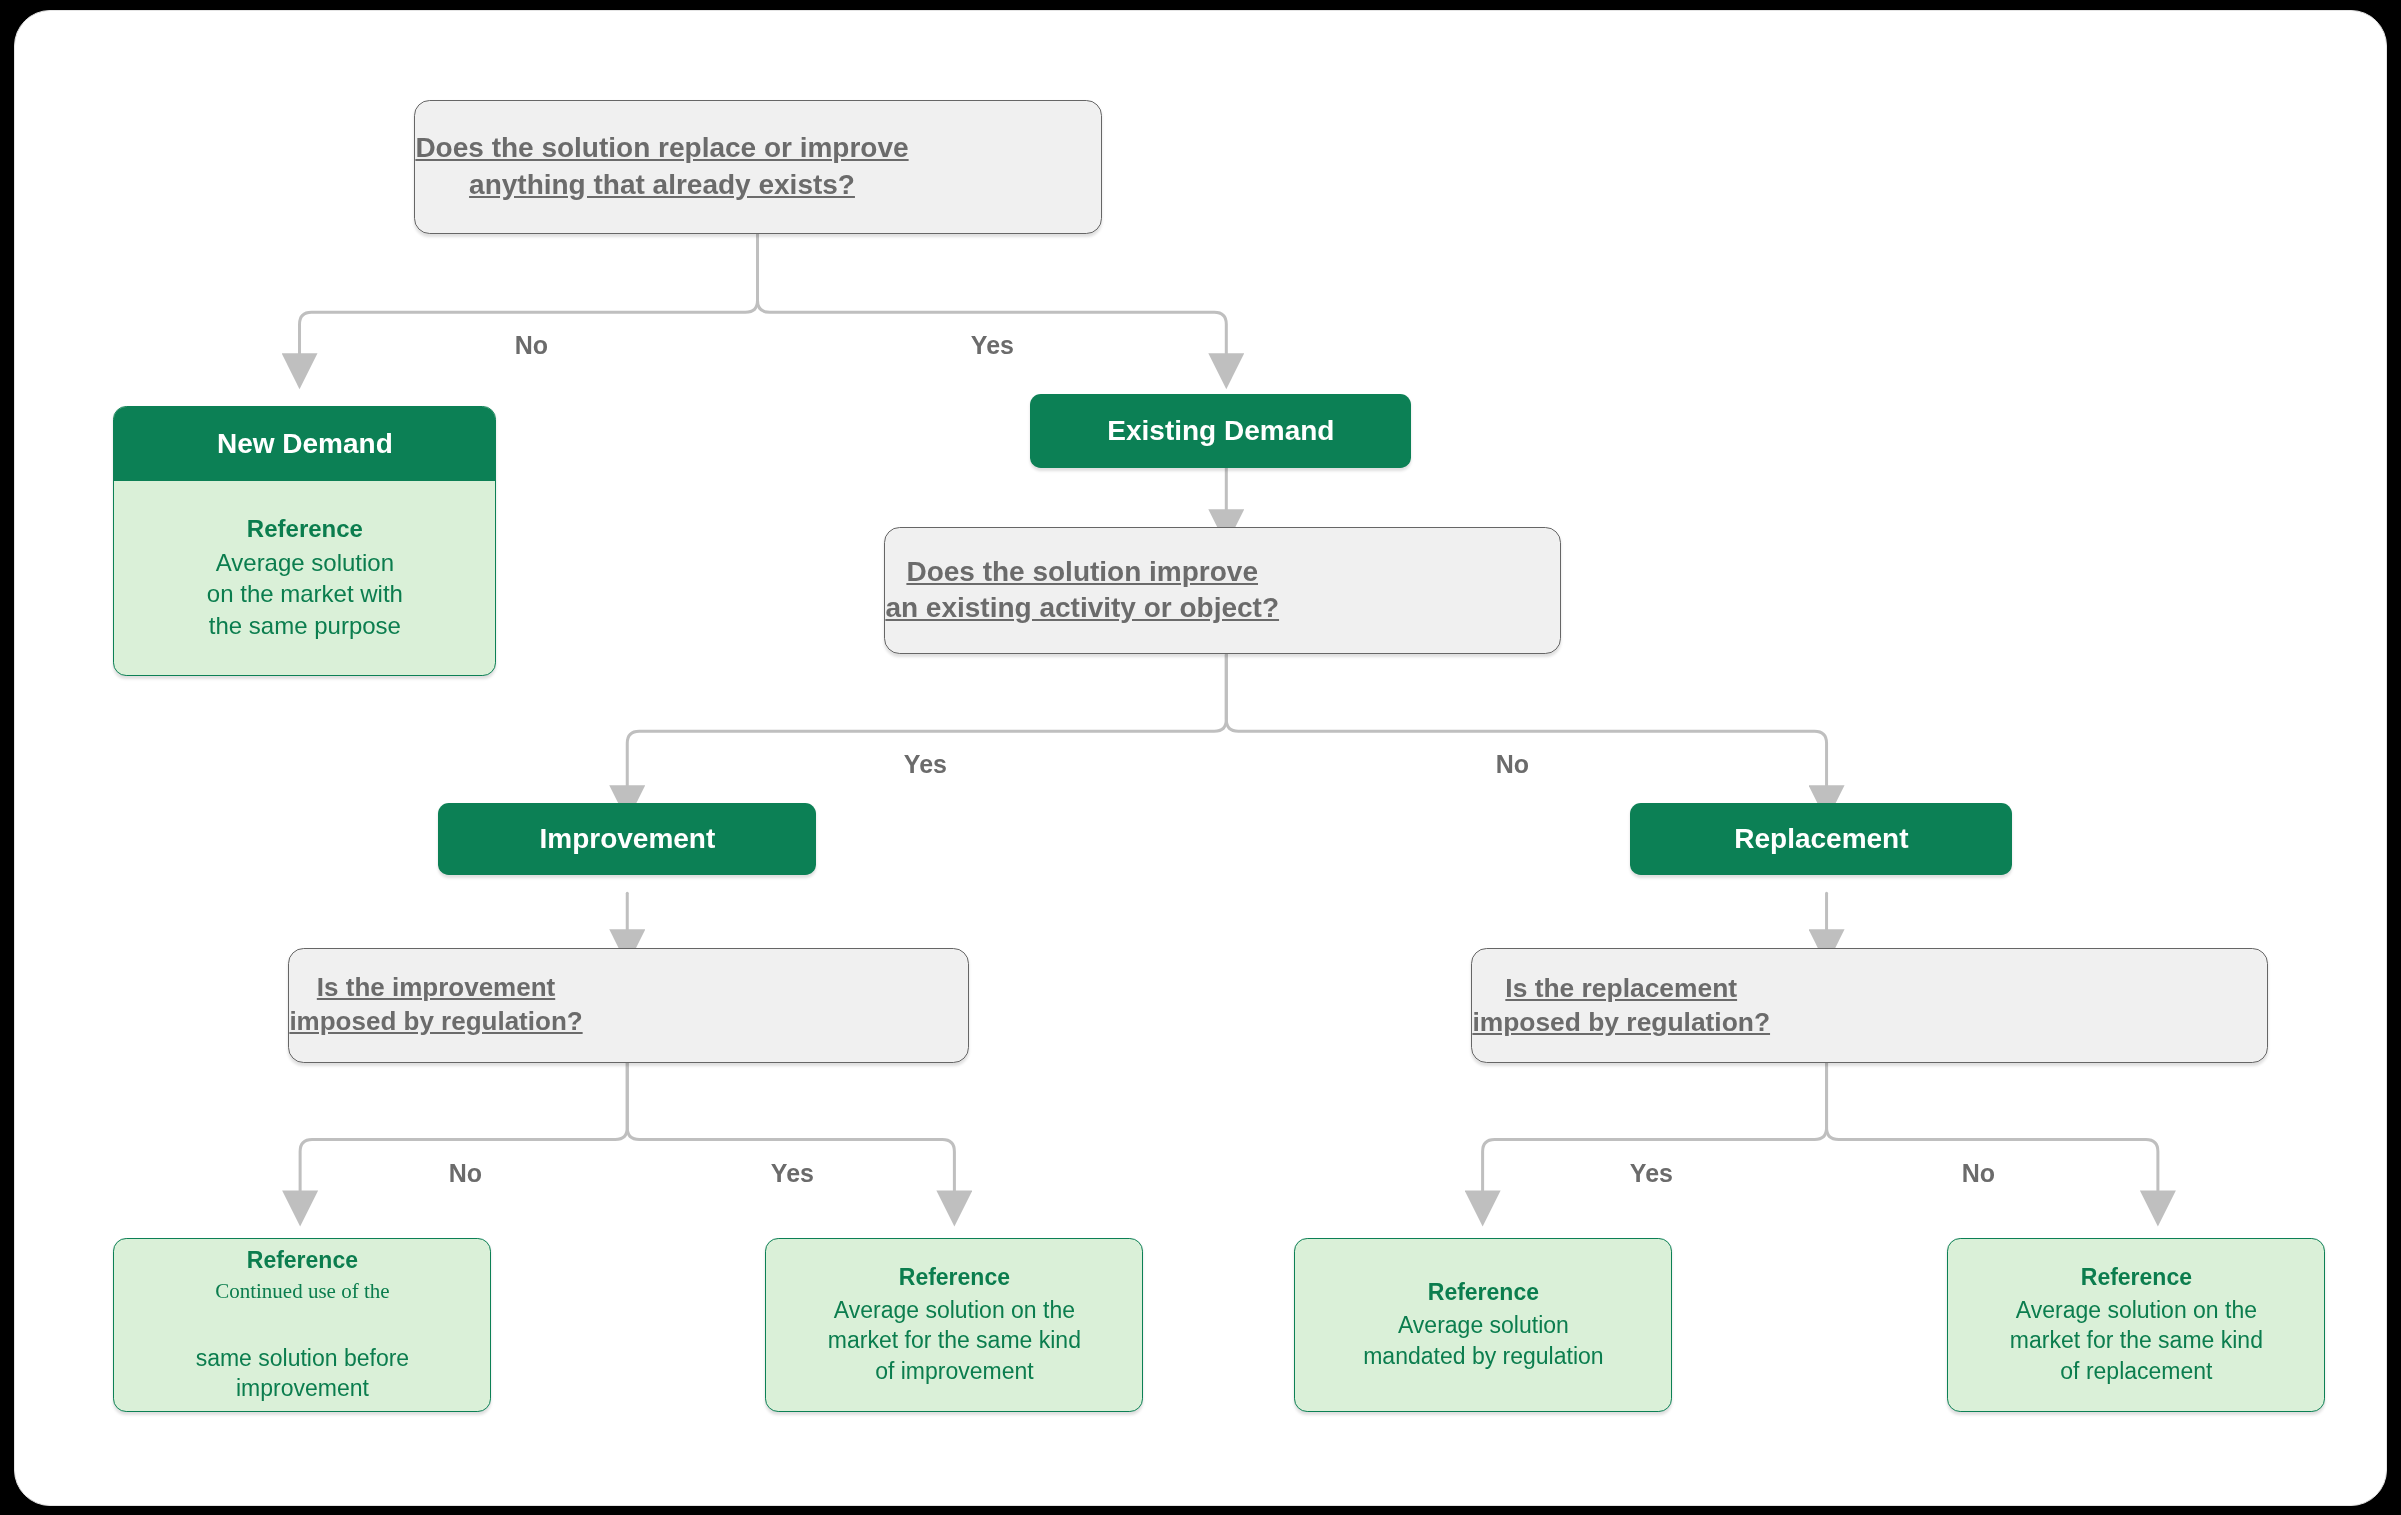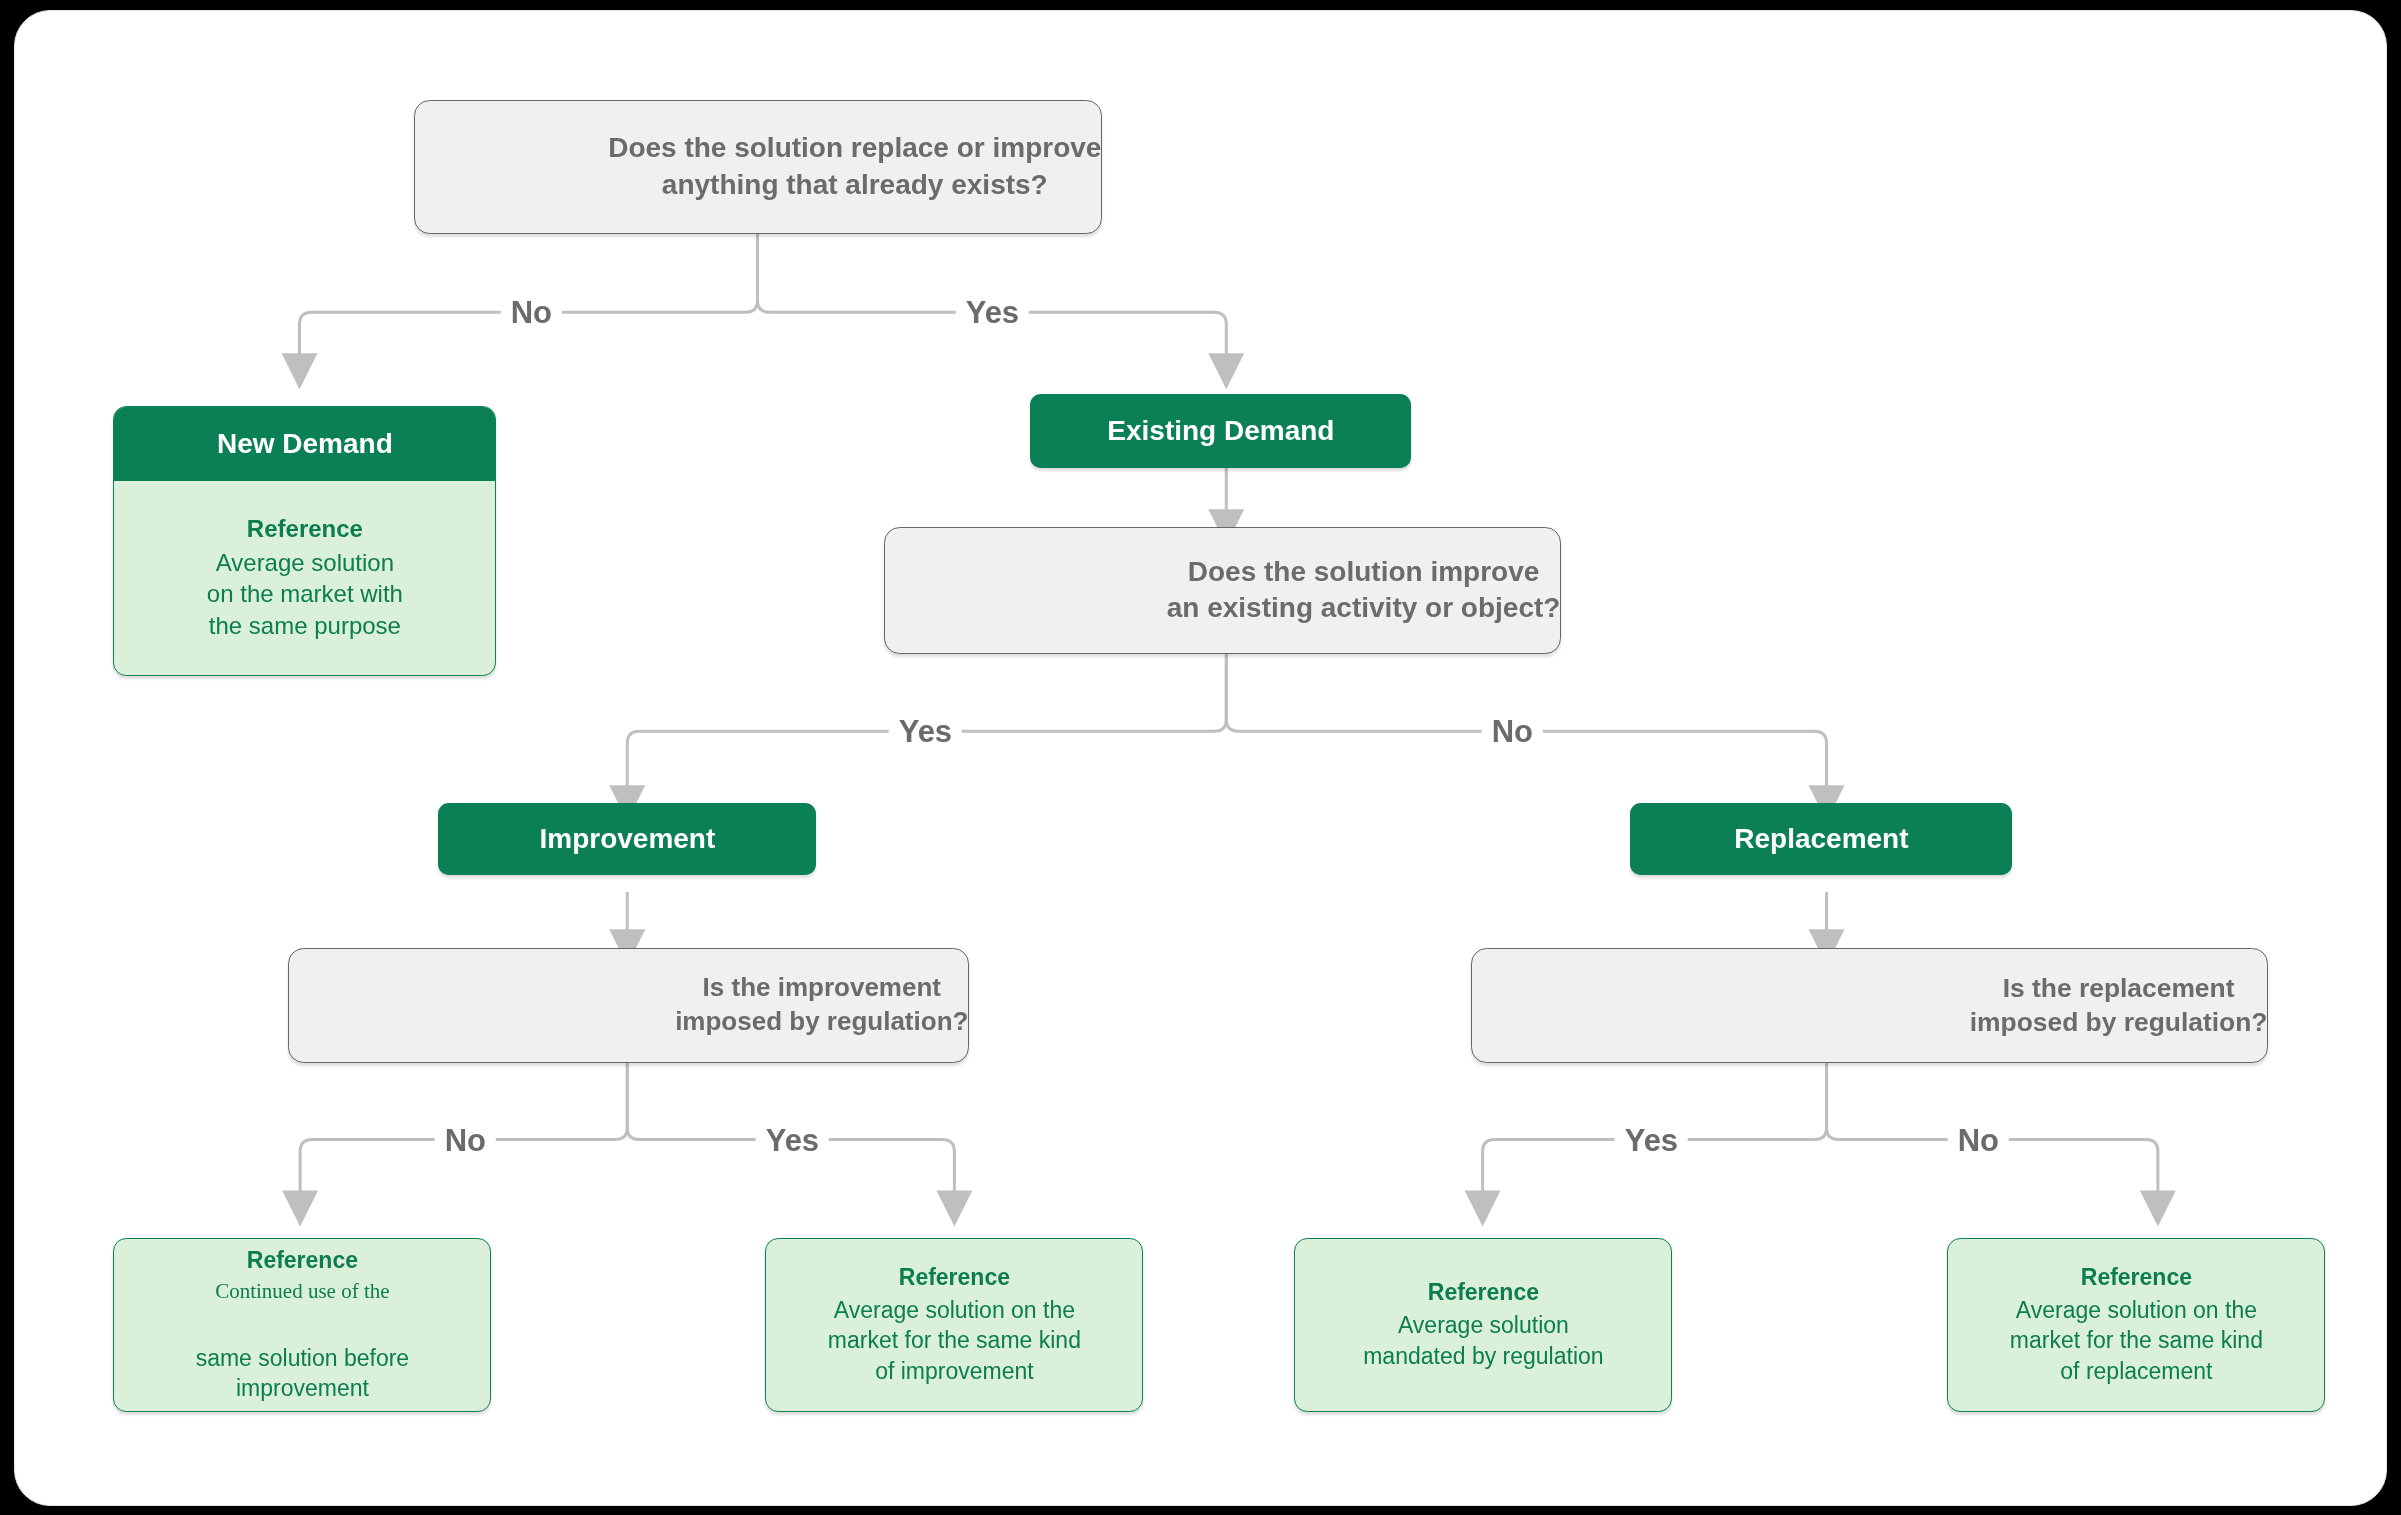--- a/index.html
+++ b/index.html
@@ -46,24 +46,25 @@
 
   
   .question {
     background: #f0f0f0;
     border: 1.8px solid #666666;
     border-radius: 15.6px;
     color: #6b6b6b;
     font-weight: bold;
     display: flex;
     align-items: center;
-    justify-content: flex-end;
+    justify-content: flex-start;
     text-align: center;
     line-height: 1.30;
     box-shadow: 0 2.4px 3px rgba(0,0,0,0.13);
+    text-decoration: underline;
   }
 
   
   .pill {
     background: #0c8055;
     border-radius: 10.8px;
     color: #ffffff;
     font-weight: bold;
     display: flex;
     align-items: center;
@@ -123,27 +124,28 @@
   .ref-text {
     color: #0b7d4e;
     line-height: 1.32;
   }
 
   
   .edge-label {
     position: absolute;
     color: #6b6b6b;
     font-weight: bold;
-    font-size: 31px;
+    font-size: 25px;
     line-height: 1;
     text-align: center;
     background: #ffffff;
     padding: 0 9.6px;
     transform: translate(-50%, -50%);
     white-space: nowrap;
+    margin-top: 33px;
   }
 </style>
 </head>
 <body>
 
 <div id="canvas">
   <div id="card">
 
     <svg id="edges" viewBox="0 0 4000 2524" preserveAspectRatio="none" aria-hidden="true">
       <defs>

